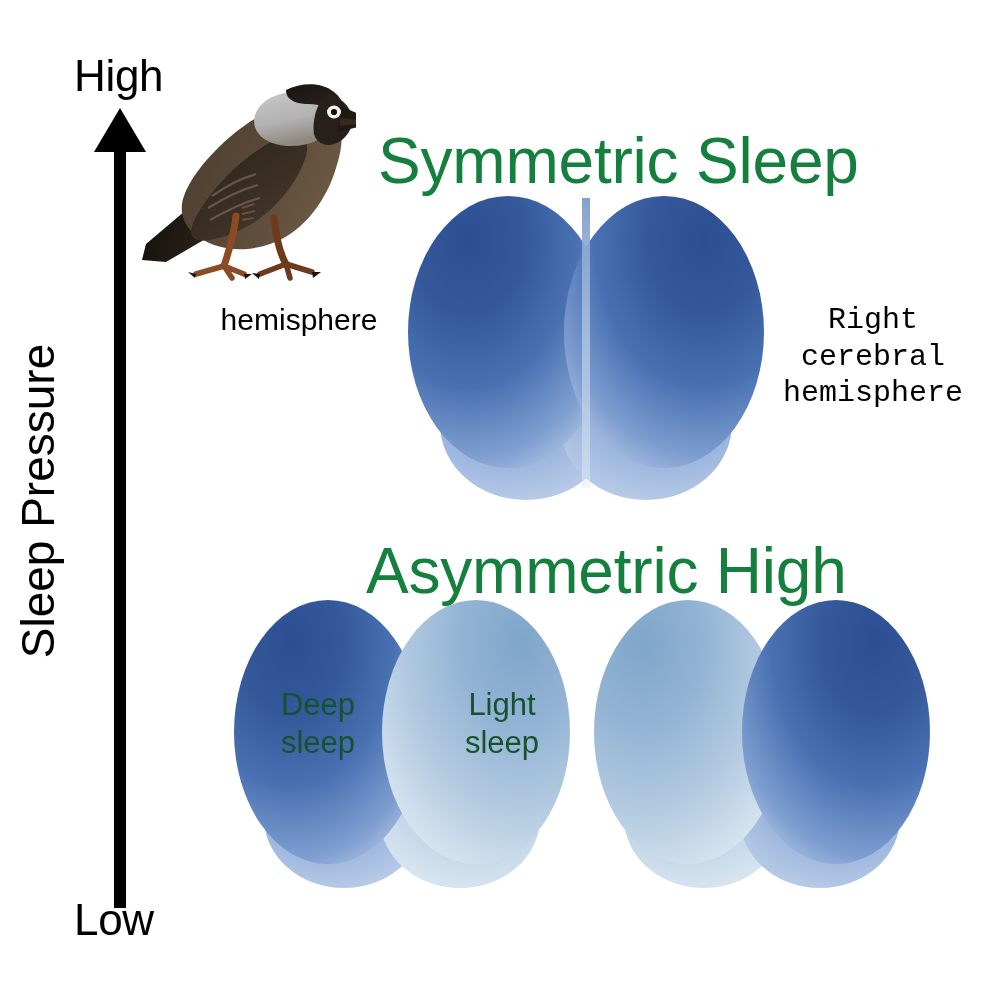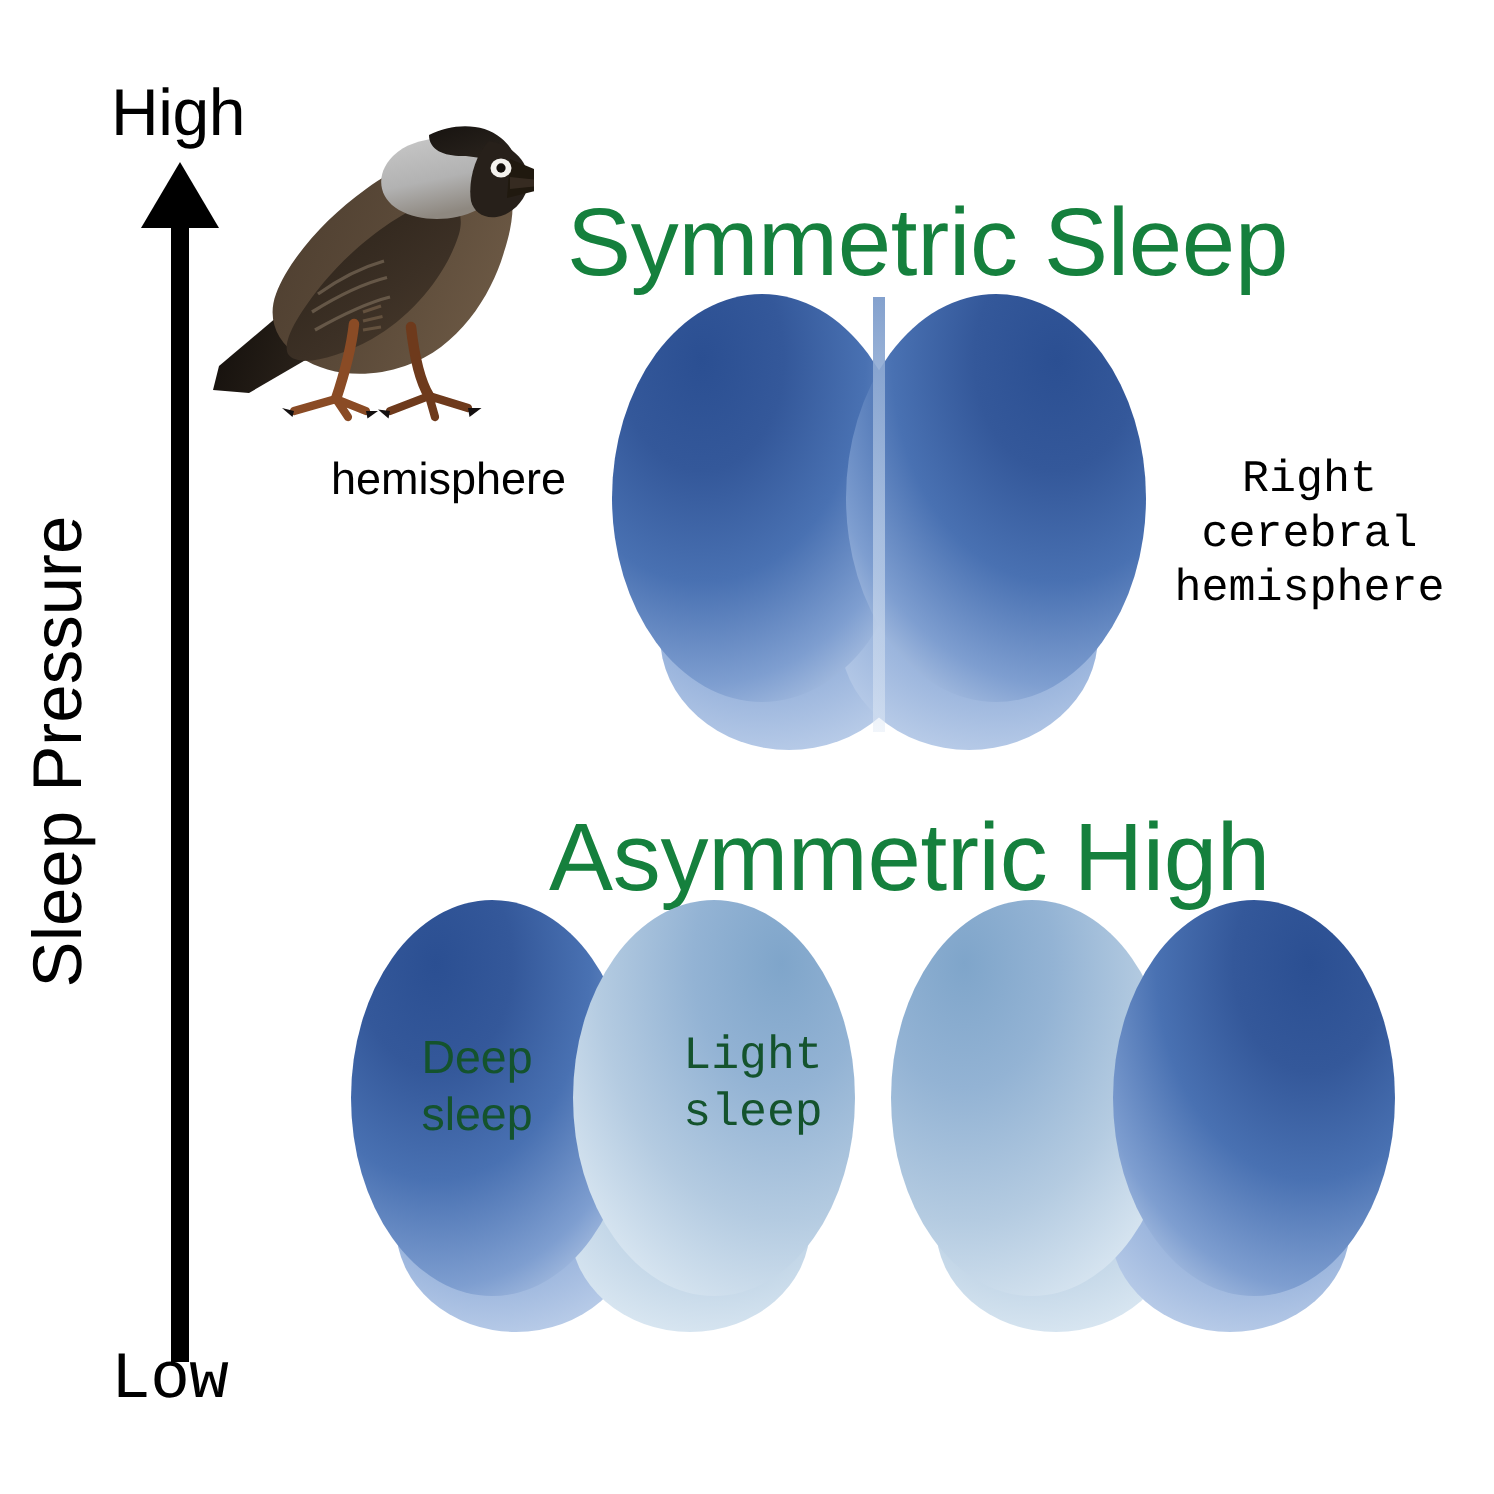--- a/index.html
+++ b/index.html
@@ -30,21 +30,21 @@
   }
   .axis-cap {
     position: absolute;
     font-size: 44px;
     color: #000000;
     letter-spacing: -0.3px;
     white-space: nowrap;
     line-height: 1;
   }
   #axis-high { left: 74px; top: 54px; }
-  #axis-low  { left: 74px; top: 898px; font-family: Liberation Mono, monospace; }
+  #axis-low  { left: 74px; top: 898px; }
 
   #axis-title {
     position: absolute;
     left: -172px;
     top: 478px;
     width: 420px;
     text-align: center;
     font-size: 46px;
     color: #000000;
     transform: rotate(-90deg);
@@ -78,21 +78,21 @@
 
   .state-label {
     position: absolute;
     font-size: 31px;
     color: #14532d;
     text-align: center;
     line-height: 1.22;
     z-index: 6;
   }
   #label-deep-sleep  { left: 253px; top: 686px; width: 130px; }
-  #label-light-sleep { left: 437px; top: 686px; width: 130px; font-family: Liberation Mono, monospace; }
+  #label-light-sleep { left: 437px; top: 686px; width: 130px; }
 
   
   .brain {
     position: absolute;
   }
   #brain-symmetric  { left: 404px; top: 186px;  width: 364px; height: 318px; }
   #brain-asym-left  { left: 232px; top: 592px;  width: 340px; height: 300px; }
   #brain-asym-right { left: 592px; top: 592px;  width: 340px; height: 300px; }
 
   .brain svg { display: block; width: 100%; height: 100%; }

